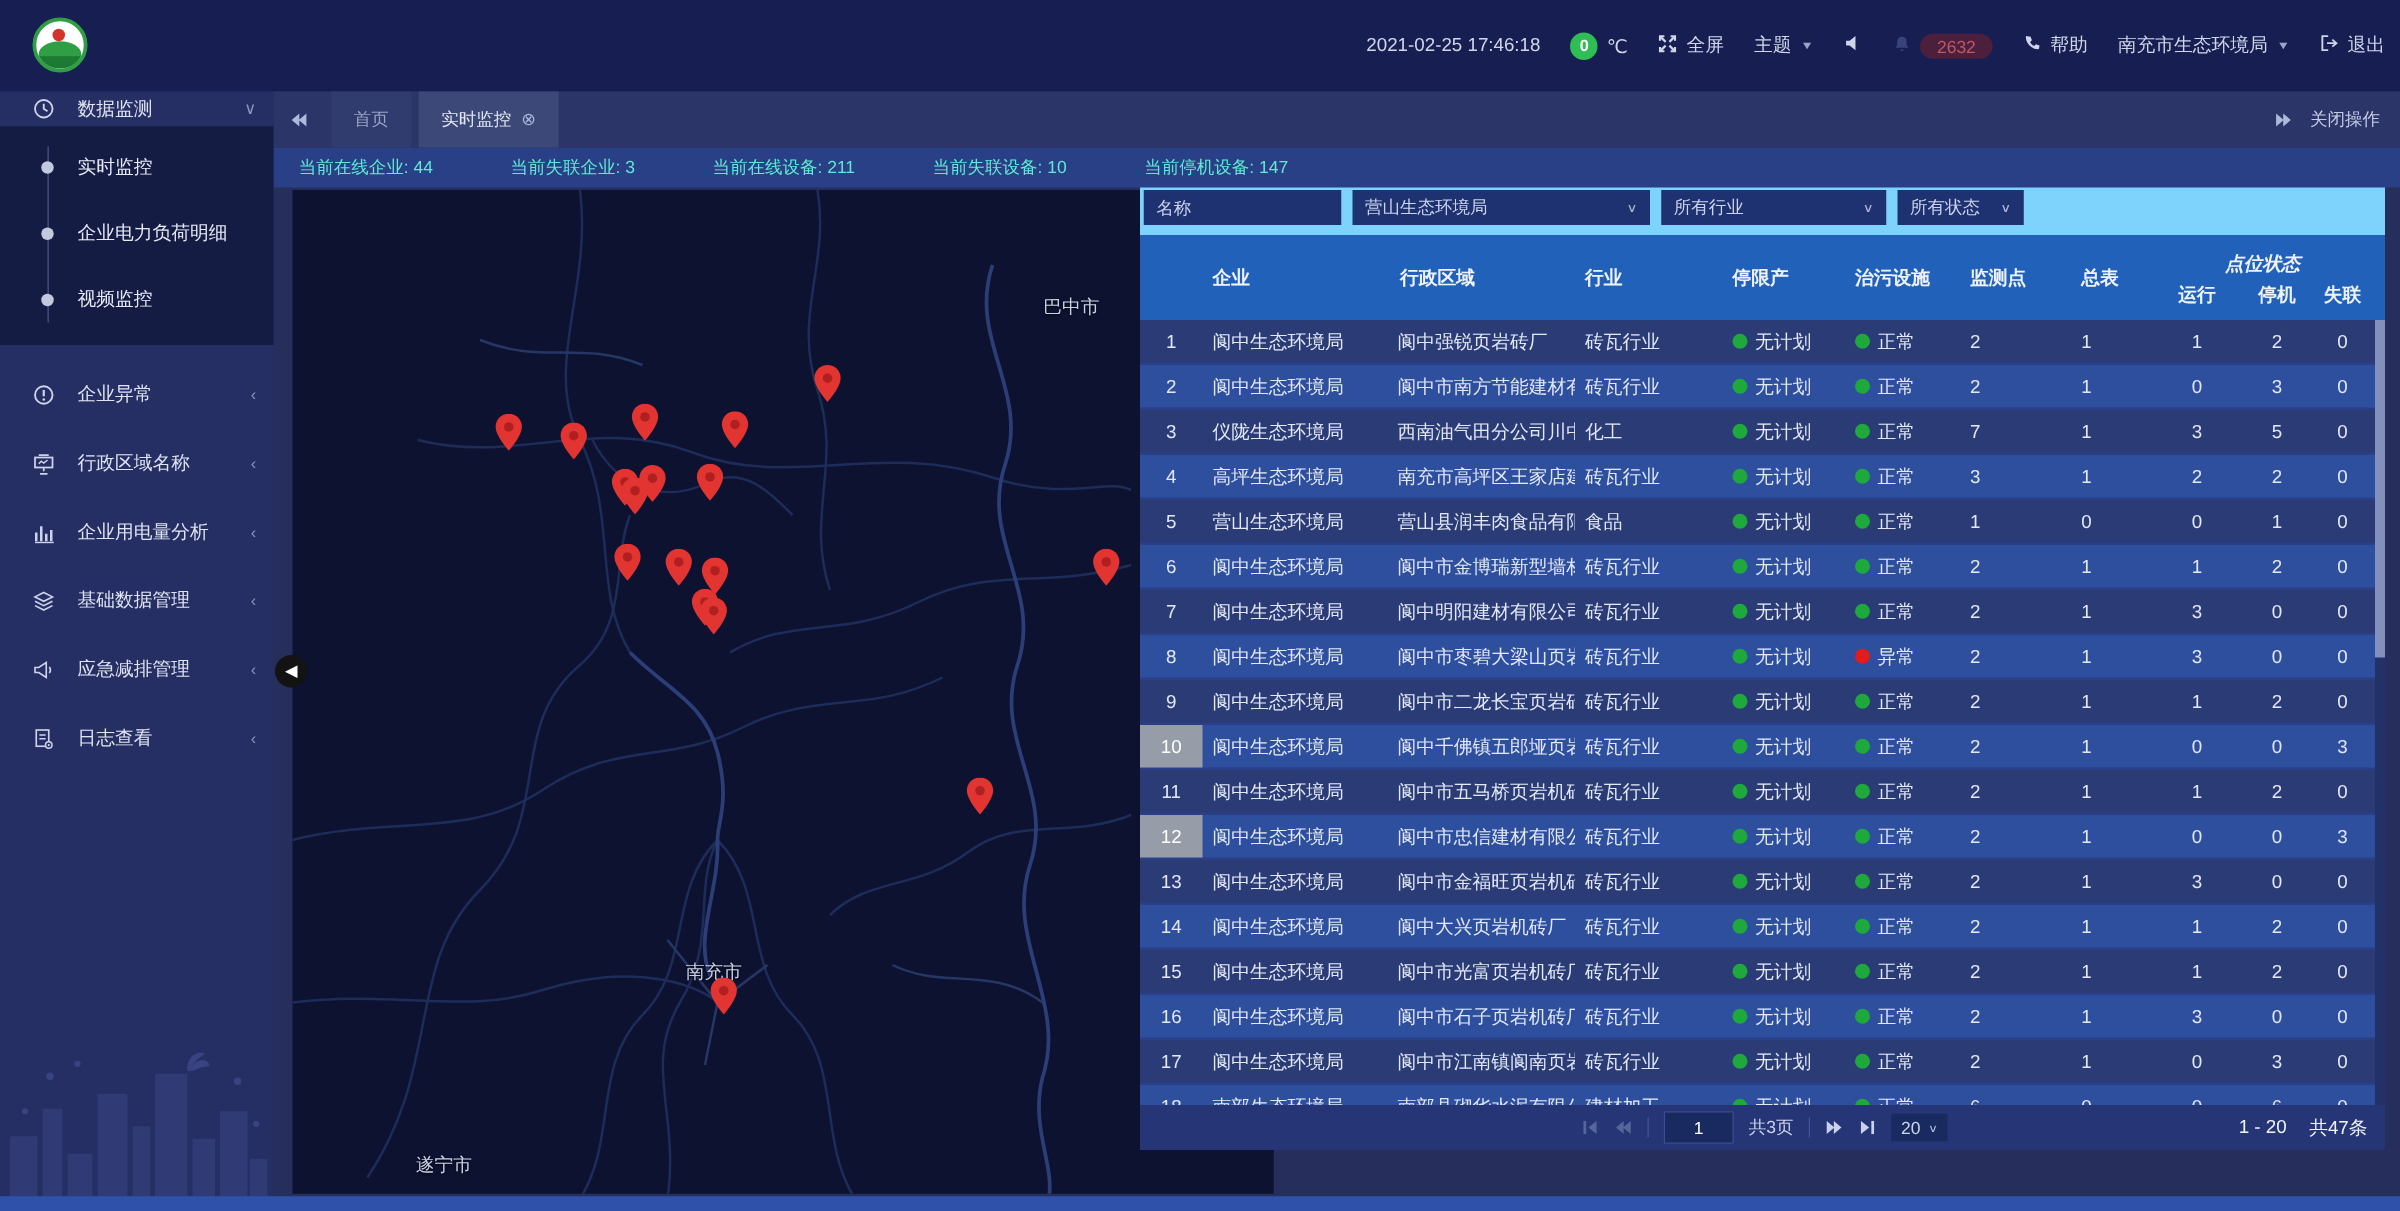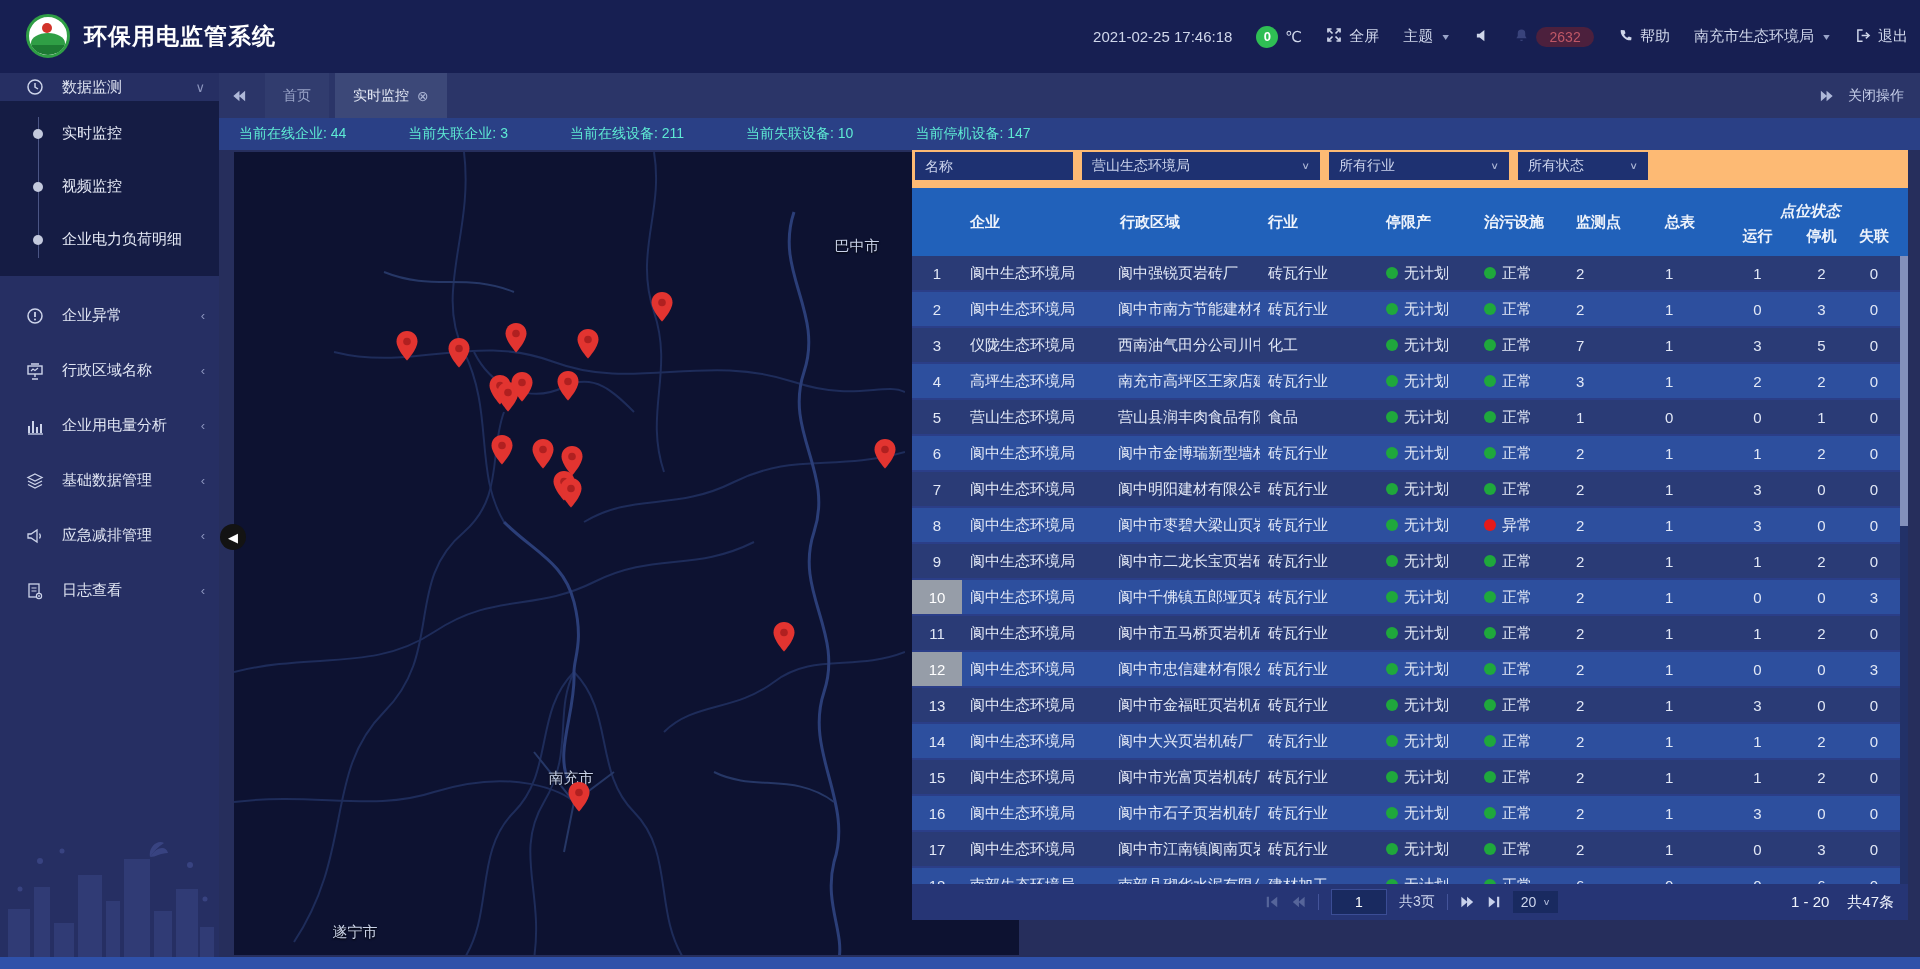--- a/index.html
+++ b/index.html
@@ -43,28 +43,28 @@
   .statsbar{position:absolute;left:219px;top:118px;width:1701px;height:32px;background:#2a4086;display:flex;align-items:center;
             gap:62px;padding-left:20px;box-sizing:border-box;font-size:14px;z-index:24}
   .stat-item{white-space:nowrap;color:#5eead4}
   
   .map{position:absolute;left:234px;top:152px;width:785px;height:803px;background:#0d1231;overflow:hidden}
   .city-label{position:absolute;transform:translate(-50%,-50%);font-size:15px;color:#c9d2e8;text-shadow:0 1px 2px #000;white-space:nowrap}
   .pin{position:absolute;width:22px;height:30px}
   .collapse-handle{position:absolute;left:220px;top:524px;width:26px;height:26px;border-radius:50%;background:#131313;
                    color:#fff;display:flex;align-items:center;justify-content:center;font-size:13px;z-index:22;cursor:pointer}
   
-  .rpanel{position:absolute;left:912px;top:148px;width:996px;height:772px;background:#fdba74}
+  .rpanel{position:absolute;left:912px;top:148px;width:996px;height:772px;background:#7dd3fc}
   .filters{position:absolute;left:3px;top:4px;height:28px;display:flex;gap:9px}
   .f-input,.f-select{height:28px;background:#1e3171;border:none;box-sizing:border-box;color:#ccd4ec;font-size:14px;
                      display:flex;align-items:center;padding:0 10px;font-family:inherit}
   .f-input{width:158px;outline:none}
   .f-input::placeholder{color:#ccd4ec;opacity:1}
   .f-select{cursor:pointer;justify-content:space-between}
-  .w238{width:238px}.w180{width:180px}.w119{width:130px}
+  .w238{width:238px}.w180{width:180px}.w119{width:101px}
   .f-select .caret{font-size:12px;color:#aab4d4;transform:scaleY(.8)}
   
   .ftable{position:absolute;left:0;top:40px;width:996px;height:732px}
   .thead{height:68px;background:#2161ba;display:flex;font-size:15px;font-weight:bold;color:#eef3fb}
   .hc{display:flex;align-items:center;box-sizing:border-box}
   .hgroup{display:flex;flex-direction:column;box-sizing:border-box}
   .hgroup .g-top{height:34px;display:flex;align-items:flex-end;justify-content:center;font-style:italic;padding-bottom:2px}
   .hgroup .g-sub{height:34px;display:flex}
   .hgroup .g-sub span{display:flex;align-items:flex-start;justify-content:center;padding-top:4px}
   .tbody{height:628px;overflow:hidden;position:relative}
@@ -93,21 +93,20 @@
 </style>
 </head>
 <body>
 
 <div class="header">
   <div class="logo">
     <div class="lg-sun"></div>
       <div class="lg-hill"></div>
       <div class="lg-base"></div>
   </div>
-  <div class="app-title">环保用电监管系统</div>
   <div class="hright">
     <span class="hitem">2021-02-25 17:46:18</span>
     <span class="hitem">
       <span class="temp-badge">0</span>
       <span>℃</span>
     </span>
     <span class="hitem">
       <span><svg width="16" height="16" viewBox="0 0 16 16">
             <g stroke="#cfd6ea" stroke-width="1.7" fill="none">
               <path d="M2 5.5V2h3.5M14 5.5V2h-3.5M2 10.5V14h3.5M14 10.5V14h-3.5"></path>
@@ -188,25 +187,25 @@
       <span class="s-ch">∨</span>
     </div>
     <div class="side-sub">
       <span class="rail"></span>
       <div class="sub-item">
         <span class="dot"></span>
         <span>实时监控</span>
       </div>
       <div class="sub-item">
         <span class="dot"></span>
-        <span>视频监控</span>
+        <span>企业电力负荷明细</span>
       </div>
       <div class="sub-item">
         <span class="dot"></span>
-        <span>企业电力负荷明细</span>
+        <span>视频监控</span>
       </div>
     </div>
     <div class="side-item">
       <span class="s-ico">
         <svg width="18" height="18" viewBox="0 0 18 18">
           <circle cx="9" cy="9" r="7" stroke="#cdd4ea" stroke-width="1.5" fill="none"></circle>
           <path d="M9 5v5" stroke="#cdd4ea" stroke-width="1.8"></path>
           <circle cx="9" cy="12.6" r="1" fill="#cdd4ea"></circle>
         </svg>
       </span>

